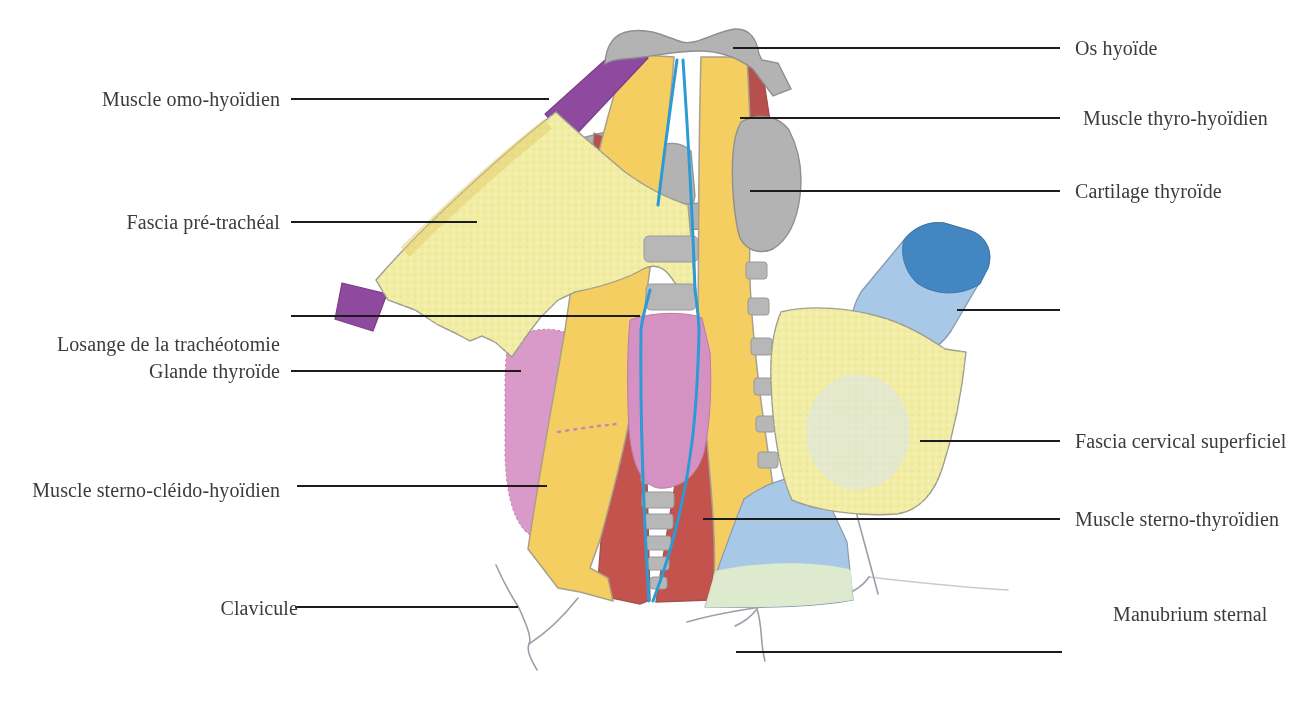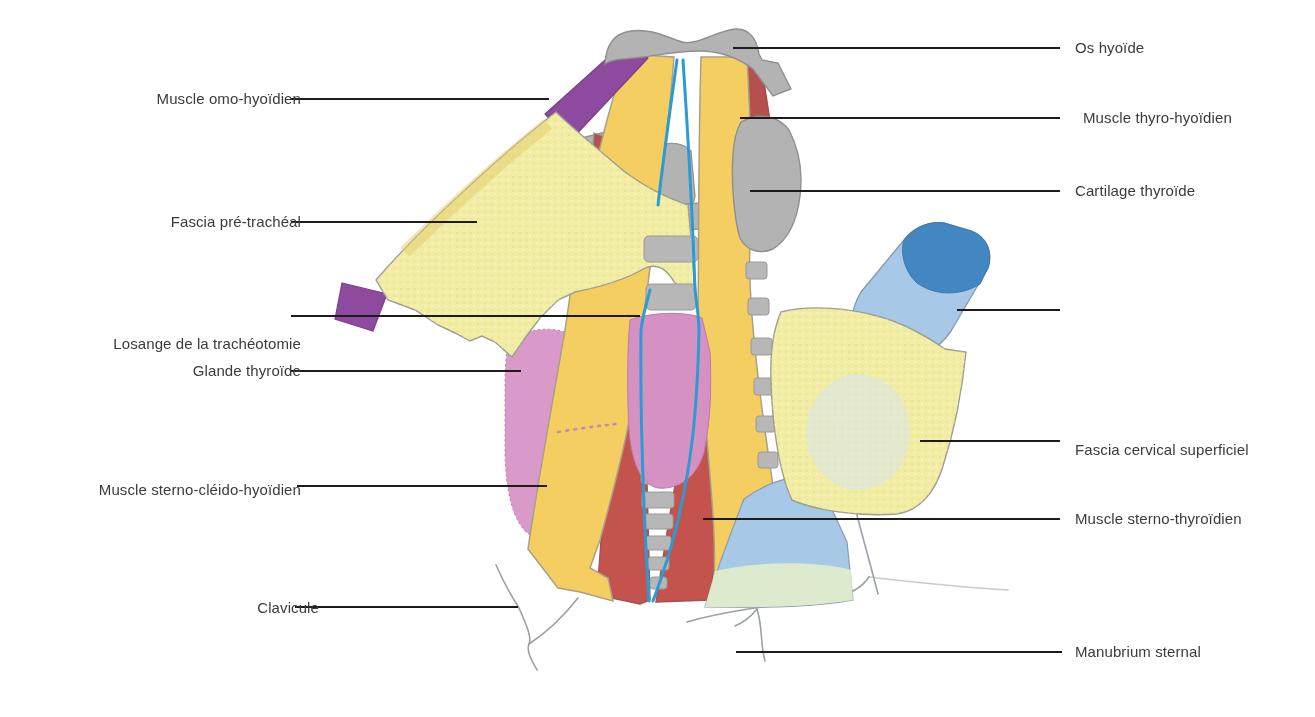--- a/index.html
+++ b/index.html
@@ -4,27 +4,28 @@
 <style>
   html,body{margin:0;padding:0;background:#ffffff;}
   body{
     width:1315px;height:717px;position:relative;overflow:hidden;
     font-family:"Liberation Sans", sans-serif;
   }
   .stage{position:absolute;left:0;top:0;width:1315px;height:717px;}
   svg.drawing{position:absolute;left:0;top:0;}
   .label{
     position:absolute;
-    font-size:15px;
+    font-size:20px;
     line-height:20px;
     color:#3b3b3b;
     letter-spacing:0.1px;
     white-space:nowrap;
+    font-family:Liberation Serif, serif;
   }
-  .label.left{left:0;width:280px;text-align:right;padding-left:21px;}
+  .label.left{left:0;width:280px;text-align:right;}
   .label.right{left:1075px;text-align:left;}
   .label.wrap{white-space:normal;width:195px;}
   .leader{
     position:absolute;height:2px;background:#1c1c1c;
   }
 </style>
 </head>
 <body>
 
 <div class="stage">
@@ -161,17 +162,17 @@
   <div class="label left" style="top:89px;">Muscle omo-hyoïdien</div>
   <div class="label left" style="top:212px;">Fascia pré-trachéal</div>
   <div class="label left" style="top:306px;margin-top:28px;">Losange de la trachéotomie</div>
   <div class="label left" style="top:361px;">Glande thyroïde</div>
   <div class="label left" style="top:480px;">Muscle sterno-cléido-hyoïdien</div>
   <div class="label left" style="top:598px;margin-left:18px;">Clavicule</div>
 
   <div class="label right" style="top:38px;">Os hyoïde</div>
   <div class="label right" style="top:108px;margin-left:8px;">Muscle thyro-hyoïdien</div>
   <div class="label right" style="top:181px;">Cartilage thyroïde</div>
-  <div class="label right" style="top:440px;">Fascia cervical superficiel</div>
+  <div class="label right" style="top:431px;">Fascia cervical superficiel</div>
   <div class="label right" style="top:509px;">Muscle sterno-thyroïdien</div>
-  <div class="label right" style="top:642px;">Manubrium sternal</div>
+  <div class="label right" style="top:604px;margin-left:38px;">Manubrium sternal</div>
 
 </div>
 
 </body></html>

